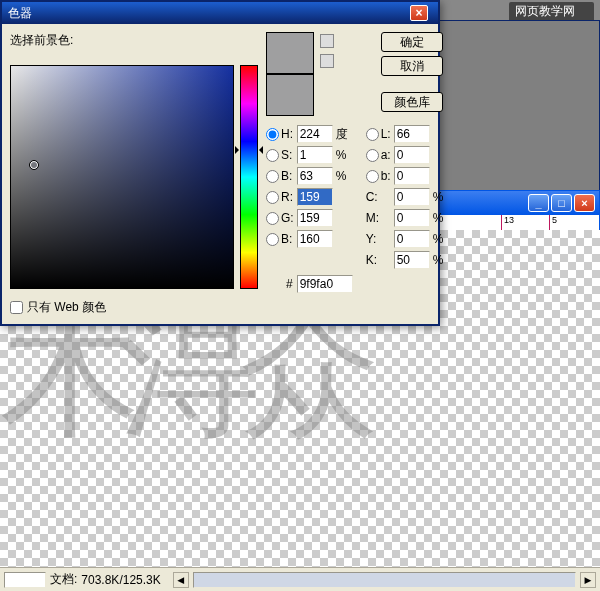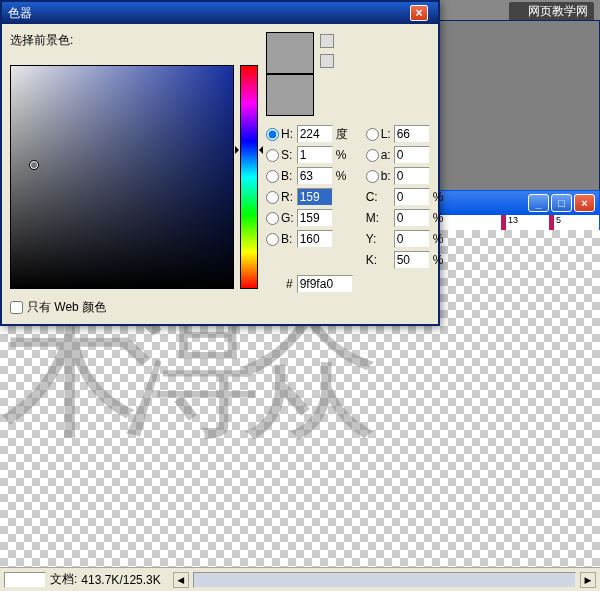--- a/index.html
+++ b/index.html
@@ -1,29 +1,29 @@
 <!DOCTYPE html>
 <html><head>
 <meta charset="utf-8">
 <style>
 * { box-sizing: border-box; margin: 0; padding: 0; font-family: "SimSun", sans-serif; font-size: 12px; }
 body { background: #888; width: 600px; height: 591px; overflow: hidden; position: relative; }
 
-.watermark { position: absolute; top: 2px; right: 6px; background: #444; color: #fff; font-size: 10px; padding: 2px 6px; border-radius: 2px; text-align: right; line-height: 1.2; }
+.watermark { position: absolute; top: 2px; right: 6px; background: #444; color: #fff; font-size: 10px; padding: 2px 6px; border-radius: 2px; text-align: left; line-height: 1.2; }
 .watermark-sub { color: #aaa; font-size: 8px; }
 
 .doc-win { position: absolute; left: 428px; top: 20px; right: 0; background: #808080; border: 1px solid #0a246a; }
 .doc-body { height: 175px; }
 
 .doc-win2 { position: absolute; left: 0px; right: 0; top: 190px; border: 1px solid #0055e5; }
 .doc-win2 .titlebar { background: linear-gradient(#3b7ef0, #0055e5); height: 24px; display: flex; align-items: center; justify-content: flex-end; padding: 0 4px; gap: 2px; }
 .win-btn { width: 21px; height: 18px; border: 1px solid #fff; background: linear-gradient(#6aa3f5, #2464d8); border-radius: 3px; display: inline-flex; align-items: center; justify-content: center; color: #fff; font-weight: bold; font-family: Arial; font-size: 11px; cursor: pointer; }
 .win-btn.close { background: linear-gradient(#f07050, #d03a1a); }
 .ruler { background: #fff; height: 16px; position: relative; display: flex; }
-.ruler-cell { flex: 0 0 48px; border-left: 5px solid #be185d; font-size: 9px; padding-left: 2px; }
+.ruler-cell { flex: 0 0 48px; border-left: 1px solid #be185d; font-size: 9px; padding-left: 2px; }
 
 .canvas-area { position: absolute; left: 0; right: 0; top: 230px; bottom: 24px;
   background-image:
     linear-gradient(45deg, #ccc 25%, transparent 25%, transparent 75%, #ccc 75%),
     linear-gradient(45deg, #ccc 25%, transparent 25%, transparent 75%, #ccc 75%);
   background-size: 16px 16px; background-position: 0 0, 8px 8px; background-color: #fff;
 }
 .canvas-text { position: absolute; top: 50px; left: 0; color: #888; opacity: 0.5; font-size: 140px; font-family: Liberation Sans, sans-serif; white-space: nowrap; letter-spacing: -20px; pointer-events: none; }
 
 .statusbar { position: absolute; left: 0; right: 0; bottom: 0; height: 24px; background: #ece9d8; border-top: 1px solid #aca899; display: flex; align-items: center; padding: 0 4px; gap: 4px; }
@@ -91,21 +91,21 @@
   </div>
 </div>
 
 <div class="canvas-area">
   <div class="canvas-text">木淂众</div>
 </div>
 
 <div class="statusbar">
   <input class="status-input" value="" style="">
   <span>文档:</span>
-  <span>413.7K/125.3K</span>
+  <span>703.8K/125.3K</span>
   <span style="flex:0 0 4px"></span>
   <span class="scroll-arrow">◀</span>
   <div class="scrollbar"></div>
   <span class="scroll-arrow">▶</span>
 </div>
 
 <div class="dialog">
   <div class="dlg-title">
     <span>色器</span>
     <span class="dlg-close">×</span>
@@ -130,20 +130,26 @@
     <div class="right-col">
       <div class="swatch-row">
         <div>
           <div class="swatch"></div>
           <div class="swatch"></div>
         </div>
         <div class="cube-col">
           <span class="icon-sm"></span>
           <span class="icon-sm"></span>
         </div>
+        <div class="btns-col">
+          <button class="dlg-btn">确定</button>
+          <button class="dlg-btn">取消</button>
+          <div style="height:8px"></div>
+          <button class="dlg-btn">颜色库</button>
+        </div>
       </div>
 
       <div class="fields">
         <label class="lbl">
             <input type="radio" name="m" checked="" style="">
             <span>H:</span>
           </label>
         <input class="num" value="224" style="">
           <span>度</span>
         <span></span>

